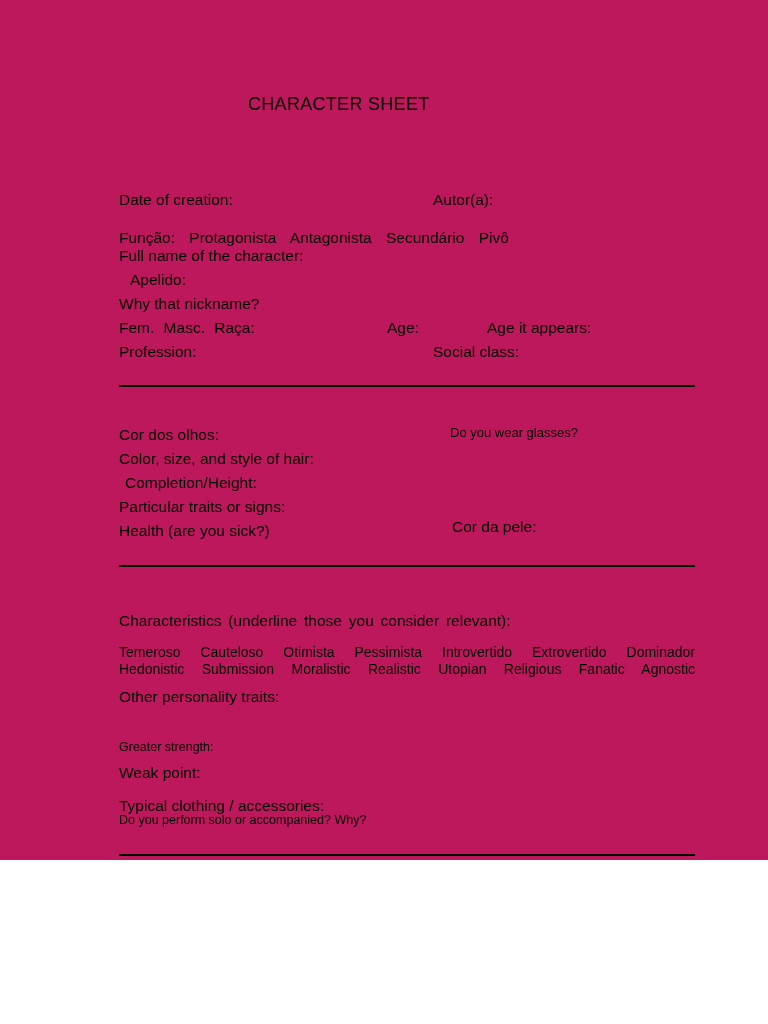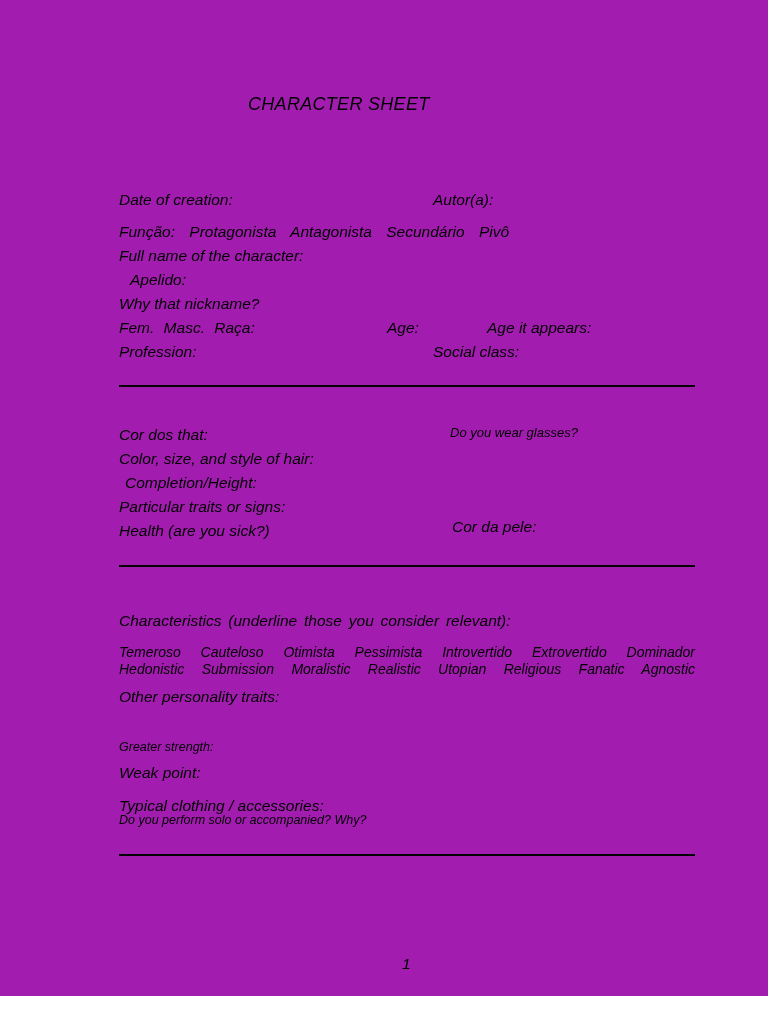--- a/index.html
+++ b/index.html
@@ -3,26 +3,25 @@
 <meta charset="utf-8">
 <style>
   html, body {
     margin: 0;
     padding: 0;
     background: #ffffff;
   }
   .page {
     position: relative;
     width: 768px;
-    height: 996px;
-    background: #a21caf;
+    height: 860px;
+    background: #be185d;
     font-family: "Liberation Sans", "DejaVu Sans", sans-serif;
     color: #000000;
     overflow: hidden;
-    font-style: italic;
   }
   .t {
     position: absolute;
     font-size: 15.5px;
     line-height: 18px;
     white-space: nowrap;
     color: #000000;
   }
   .title {
     position: absolute;
@@ -31,21 +30,21 @@
     letter-spacing: 0.3px;
     font-weight: 400;
     white-space: nowrap;
   }
   .small {
     position: absolute;
     font-size: 13px;
     line-height: 14px;
     white-space: nowrap;
   }
-  .wide1 { word-spacing: 10px; }   
+  .wide1 { word-spacing: 10px; margin-top: 6px; }   
   .wide2 { word-spacing: 5px; }    
   .wide3 { word-spacing: 2.5px; }  
   .jline {
     position: absolute;
     left: 119px;
     width: 576px;
     font-size: 14px;
     line-height: 17px;
     text-align: justify;
     text-align-last: justify;
@@ -76,21 +75,21 @@
 
   <div class="t wide2" style="left:119px; top:319px;">Fem. Masc. Raça:</div>
   <div class="t" style="left:387px; top:319px;">Age:</div>
   <div class="t" style="left:487px; top:319px;">Age it appears:</div>
 
   <div class="t" style="left:119px; top:343px;">Profession:</div>
   <div class="t" style="left:433px; top:343px;">Social class:</div>
 
   <div class="rule" style="top:385px;"></div>
 
-  <div class="t" style="left:119px; top:426px;">Cor dos that:</div>
+  <div class="t" style="left:119px; top:426px;">Cor dos olhos:</div>
   <div class="small" style="left:450px; top:426px;">Do you wear glasses?</div>
   <div class="t" style="left:119px; top:450px;">Color, size, and style of hair:</div>
   <div class="t" style="left:125px; top:474px;">Completion/Height:</div>
   <div class="t" style="left:452px; top:474px;margin-top:44px;">Cor da pele:</div>
   <div class="t" style="left:119px; top:498px;">Particular traits or signs:</div>
   <div class="t" style="left:119px; top:522px;">Health (are you sick?)</div>
 
   <div class="rule" style="top:565px;"></div>
 
   <div class="t wide3" style="left:119px; top:612px;">Characteristics (underline those you consider relevant):</div>

